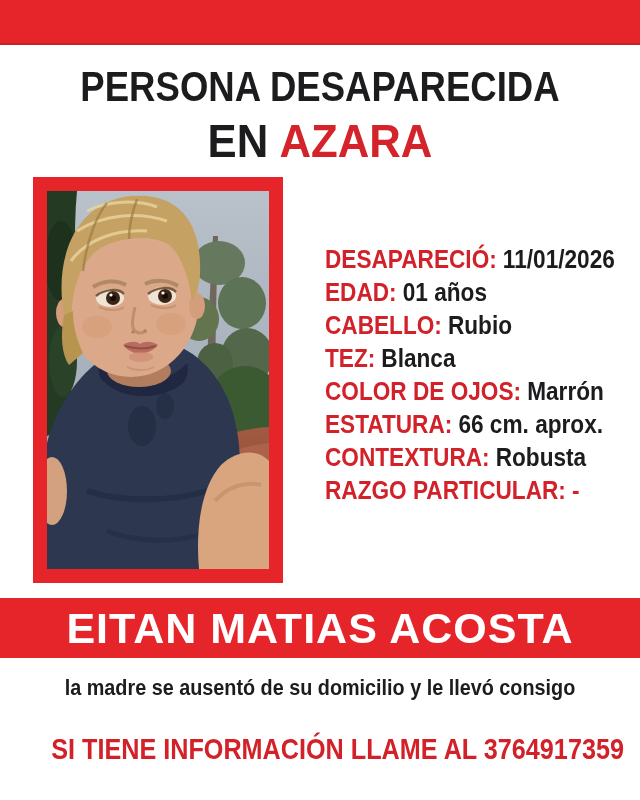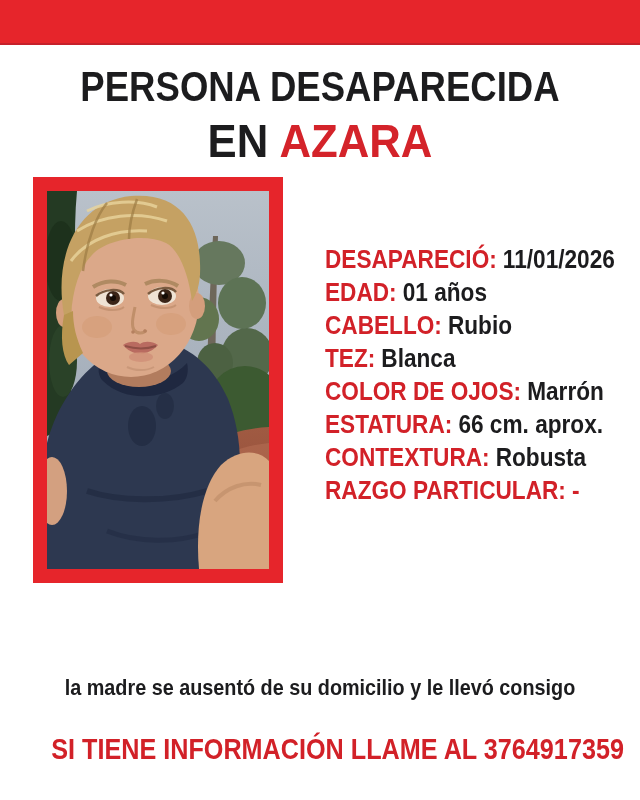--- a/index.html
+++ b/index.html
@@ -178,18 +178,21 @@
       <span class="detail-label">ESTATURA:</span><span class="detail-value">66 cm. aprox.</span>
     </div>
     <div class="detail-row">
       <span class="detail-label">CONTEXTURA:</span><span class="detail-value">Robusta</span>
     </div>
     <div class="detail-row">
       <span class="detail-label">RAZGO PARTICULAR: -</span><span class="detail-value"></span>
     </div>
   </div>
 
+  <div class="name-banner">
+    <div class="name">EITAN MATIAS ACOSTA</div>
+  </div>
 
   <div class="note">la madre se ausentó de su domicilio y le llevó consigo</div>
 
   <div class="contact">SI TIENE INFORMACIÓN LLAME AL 3764917359</div>
 
 </div>
 
 </body></html>

